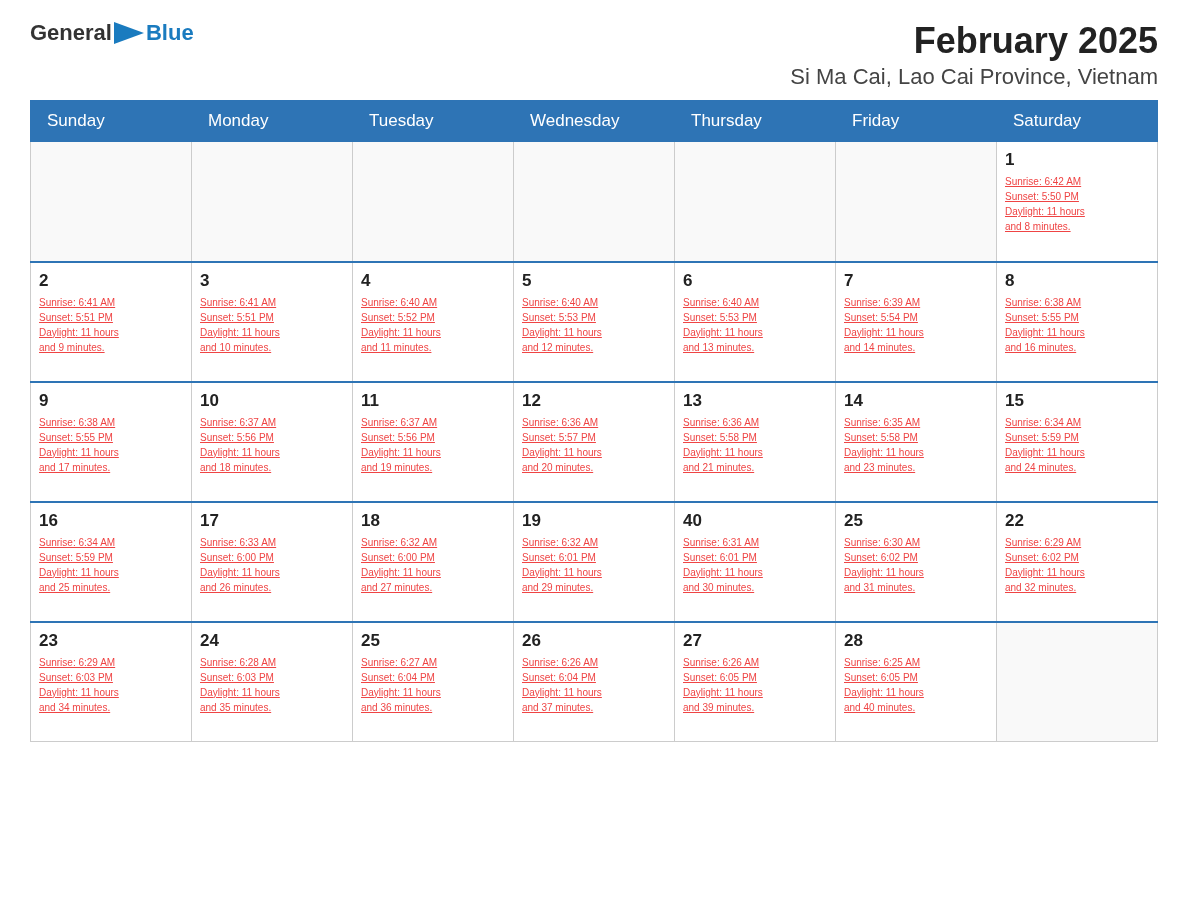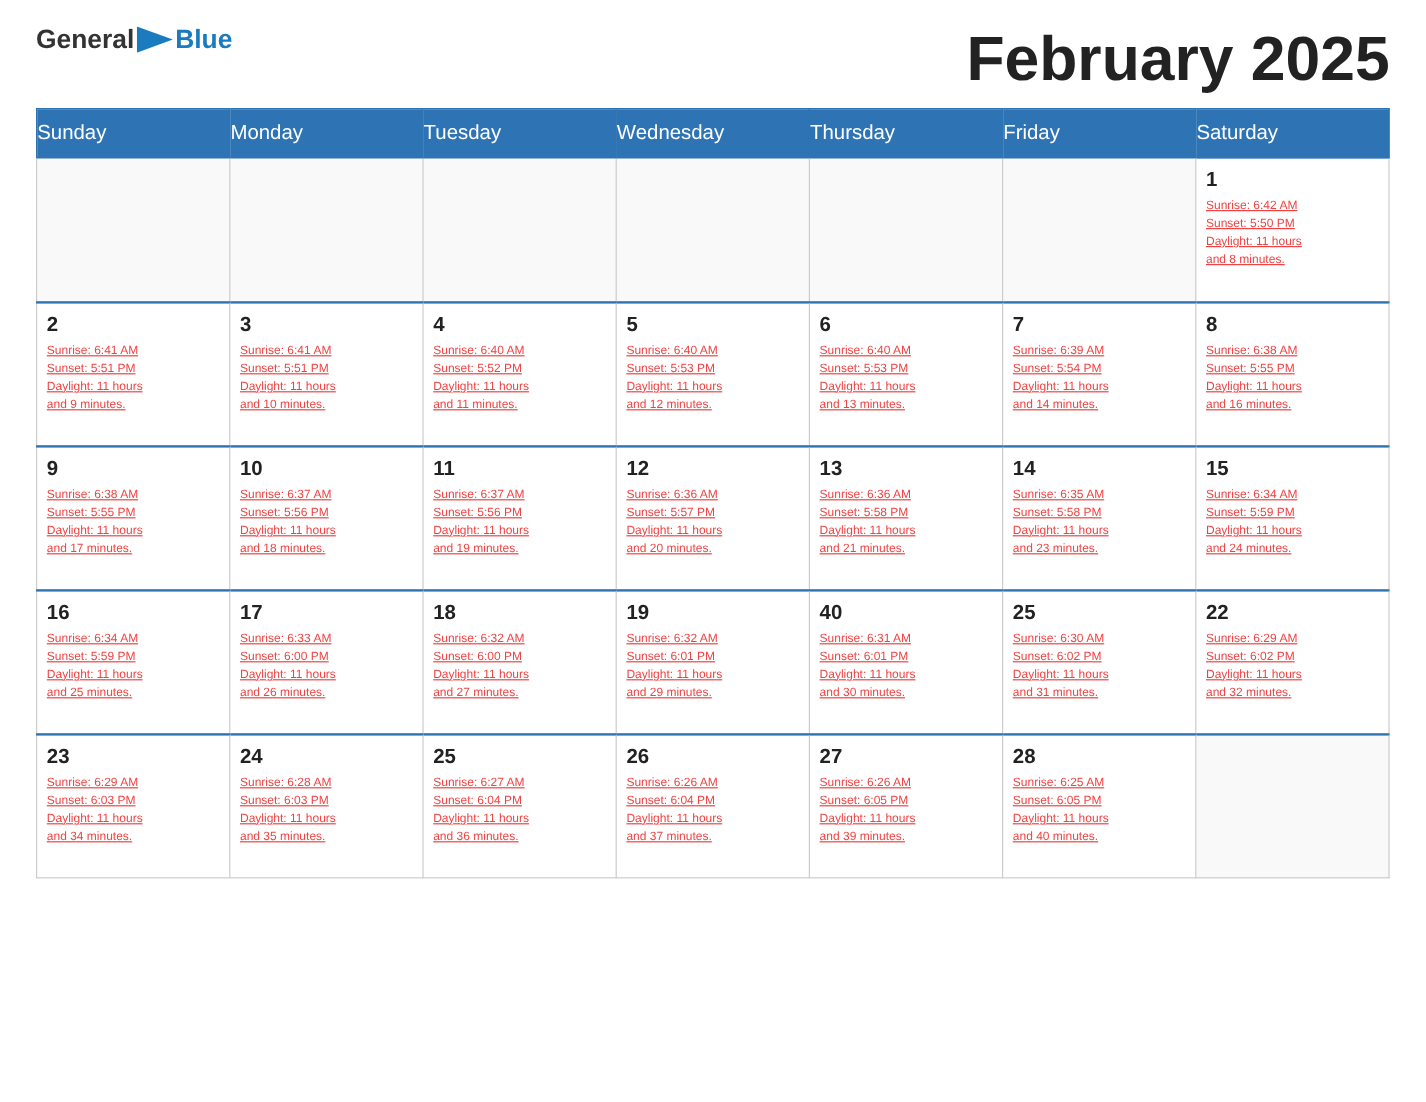--- a/index.html
+++ b/index.html
@@ -27,39 +27,39 @@
       font-size: 22px;
       font-weight: bold;
       color: #333;
     }
     .logo-general { color: #333; }
     .logo-blue { color: #1a7bbf; }
     .title-section {
       text-align: right;
     }
     .month-title {
-      font-size: 52px;
+      font-size: 36px;
       font-weight: bold;
       color: #222;
     }
     .location-subtitle {
       font-size: 22px;
       color: #444;
       margin-top: 2px;
     }
     .calendar {
       width: 100%;
       border-collapse: collapse;
       margin-top: 10px;
     }
     .calendar th {
       background-color: #2e74b5;
       color: #fff;
       font-size: 17px;
-      padding: 10px 0;
+      padding: 10px 16px;
       text-align: left;
       border: 1px solid #2e74b5;
       font-weight: normal;
     }
     .calendar td {
       vertical-align: top;
       padding: 8px 8px 10px 8px;
       border: 1px solid #ccc;
       width: calc(100%/7);
       height: 120px;
@@ -91,20 +91,21 @@
     <div class="logo-text">
       <span class="logo-general">General</span>
       <svg width="30" height="22" viewBox="0 0 30 22" style="margin:0 2px">
         <polygon points="0,0 30,11 0,22" fill="#1a7bbf"></polygon>
       </svg>
       <span class="logo-blue">Blue</span>
     </div>
   </div>
   <div class="title-section">
     <div class="month-title">February 2025</div>
+    <div class="location-subtitle">Si Ma Cai, Lao Cai Province, Vietnam</div>
   </div>
 </div>
 
 <table class="calendar">
   <thead>
     <tr>
     <th>Sunday</th>
         <th>Monday</th>
         <th>Tuesday</th>
         <th>Wednesday</th>

